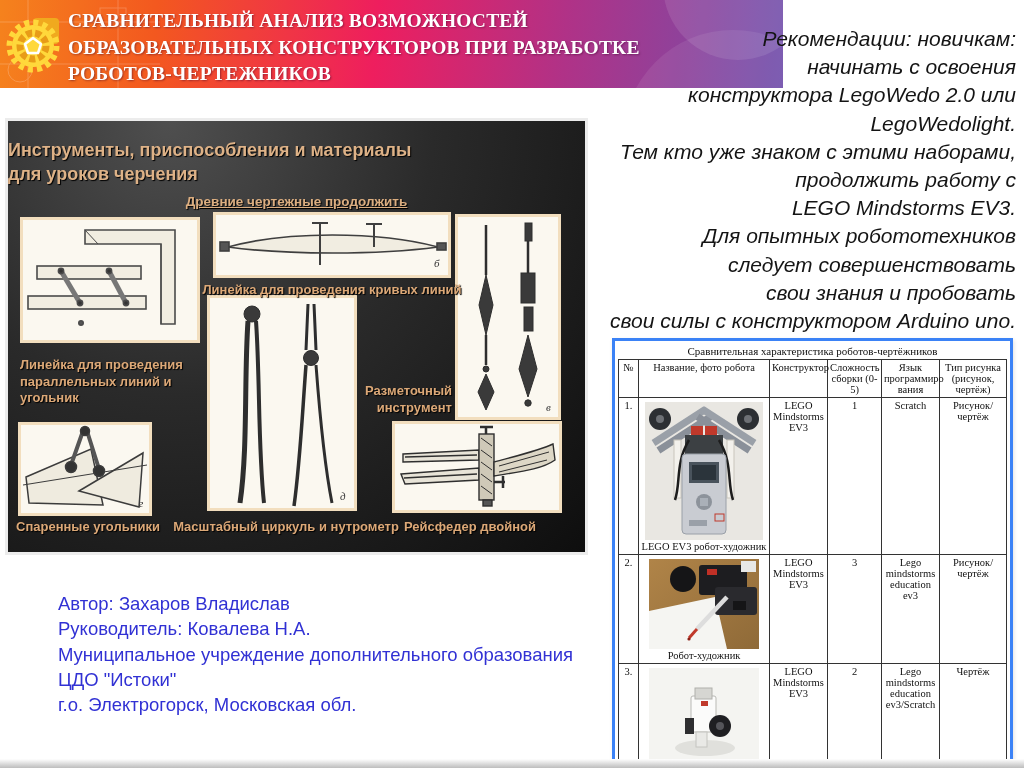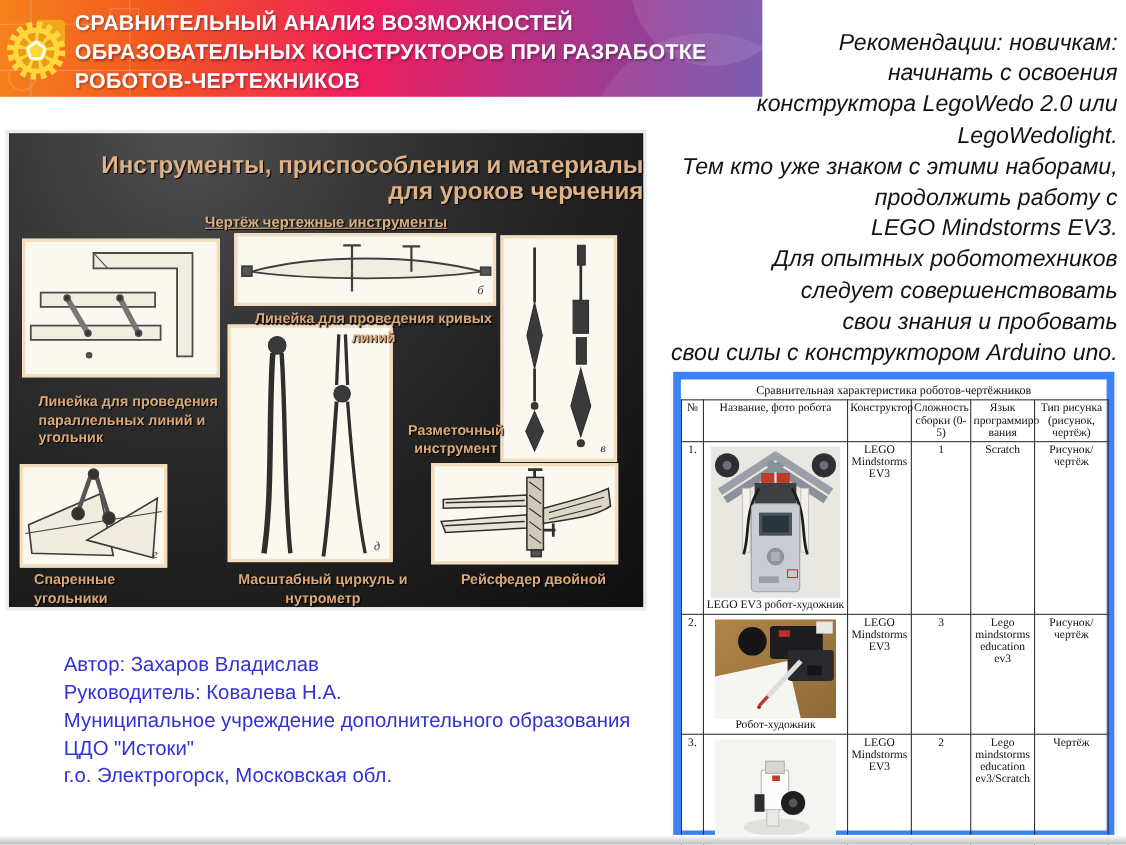--- a/index.html
+++ b/index.html
@@ -4,23 +4,24 @@
 <style>
   * { margin:0; padding:0; box-sizing:border-box; }
   html,body { background:#fff; }
   .slide {
     position:relative; width:1024px; height:768px; background:#ffffff;
     overflow:hidden; font-family:"Liberation Sans", sans-serif;
   }
 
   
   .banner {
-    position:absolute; left:0; top:0; width:693px; height:88px;
+    position:absolute; left:0; top:0; width:783px; height:88px;
     background:linear-gradient(95deg,#f5821d 0%,#f3581f 20%,#ee1e5e 48%,#b03287 72%,#7150ac 100%);
     overflow:hidden;
+    font-family:Liberation Serif, serif;
   }
   .swirl { position:absolute; border-radius:50%; background:rgba(255,255,255,0.10); }
   .swirl.s1 { width:150px; height:150px; right:-30px; top:-90px; }
   .swirl.s2 { width:220px; height:220px; right:-60px; top:30px; background:rgba(255,255,255,0.08); }
   .blueprint { position:absolute; left:0; top:0; width:160px; height:88px; opacity:.25; }
   .logo { position:absolute; left:6px; top:8px; }
   .banner-text {
     position:absolute; left:68px; top:8px; width:620px;
     color:#fff; font-weight:bold; font-size:19.5px; line-height:26.5px;
     letter-spacing:.2px; text-shadow:1px 1px 2px rgba(60,0,40,.45);
@@ -33,62 +34,62 @@
     font-size:21px; line-height:28.2px; font-weight:500;
   }
 
   
   .panel {
     position:absolute; left:5px; top:118px; width:583px; height:437px;
     border:3px solid #ececec;
     background:radial-gradient(ellipse at 28% 0%, #4f4f4f 0%, #2a2a2a 45%, #0e0e0e 100%);
   }
   .p-title {
-    position:absolute; left:0; top:17px; width:100%; text-align:right;
-    color:#deb287; font-weight:bold; font-size:22px; line-height:24px;
+    position:absolute; left:0; top:17px; width:100%; text-align:left;
+    color:#deb287; font-weight:bold; font-size:18px; line-height:24px;
     text-shadow:1px 1px 1px #000;
   }
   .p-sub {
     position:absolute; left:0; top:73px; width:100%; text-align:center;
     color:#dcae80; font-weight:bold; font-size:13.5px; text-decoration:underline;
     text-shadow:1px 1px 1px #000;
   }
   .fig {
     position:absolute; border:3px solid #f2debe; background:#fbf8f0;
     overflow:hidden;
   }
   .fig svg { display:block; }
   .fig1 { left:12px;  top:96px;  width:180px; height:126px; }
   .fig2 { left:205px; top:91px;  width:238px; height:66px;  }
   .fig3 { left:199px; top:174px; width:150px; height:216px; }
   .fig4 { left:447px; top:93px;  width:106px; height:206px; }
   .fig5 { left:10px;  top:301px; width:134px; height:94px;  }
   .fig6 { left:384px; top:300px; width:170px; height:92px;  }
   .plabel {
     position:absolute; color:#dca877; font-weight:bold; font-size:13px;
-    line-height:16.5px; text-shadow:1px 1px 1px #000;padding-left:15px;
+    line-height:16.5px; text-shadow:1px 1px 1px #000;
   }
   .lab1 { left:12px;  top:236px; width:186px; }
   .lab2 { left:190px; top:161px; width:268px; text-align:center; }
   .lab4 { left:348px; top:262px; width:96px;  text-align:right; }
   .lab5 { left:8px;   top:398px; width:155px; }
   .lab3 { left:158px; top:398px; width:240px; text-align:center; }
   .lab6 { left:396px; top:398px; width:158px; text-align:left; }
   .sketch-letter { font-family:"Liberation Serif", serif; font-style:italic; font-size:11px; fill:#333; }
 
   
   .authors {
     position:absolute; left:14px; top:591px;
     color:#3131d4; font-size:18.5px; line-height:25.3px;margin-left:44px;
   }
 
   
   .tablepage {
     position:absolute; left:612px; top:338px; width:401px; height:424px;
-    background:#fff; border:7px solid #3b82f6;
+    background:#fff; border:3px solid #3b82f6;
     box-shadow:1px 2px 4px rgba(0,0,0,.12);
     font-family:"Liberation Serif", serif;
   }
   .ttitle { margin-top:4px; text-align:center; font-size:11px; color:#111; }
   table.cmp {
     margin:2px auto 0 auto; border-collapse:collapse; width:388px;
     font-size:10.5px; color:#111; table-layout:fixed;
   }
   table.cmp th, table.cmp td {
     border:1px solid #333; padding:2px 2px; text-align:center; vertical-align:top;
@@ -147,21 +148,21 @@
     <div>следует совершенствовать</div>
     <div>свои знания и пробовать</div>
     <div>свои силы с конструктором Arduino uno.</div>
   </div>
 
   <div class="panel">
     <div class="p-title">
       <div>Инструменты, приспособления и материалы</div>
       <div>для уроков черчения</div>
     </div>
-    <div class="p-sub">Чертёж чертежные инструменты</div>
+    <div class="p-sub">Древние чертежные продолжить</div>
 
     <div class="fig fig1">
       <svg width="174" height="120" viewBox="0 0 174 120">
         <g stroke="#4a4a4a" stroke-width="1.6" fill="#f1ede1">
           <path d="M62 10 H152 V104 H138 V24 H62 Z"></path>
           <path d="M138 24 V104 M62 10 L75 24" stroke-width="1"></path>
           <rect x="14" y="46" width="104" height="13"></rect>
           <rect x="5" y="76" width="118" height="13"></rect>
           <line x1="38" y1="51" x2="57" y2="83" stroke-width="5" stroke="#777"></line>
           <line x1="86" y1="51" x2="103" y2="83" stroke-width="5" stroke="#777"></line>

